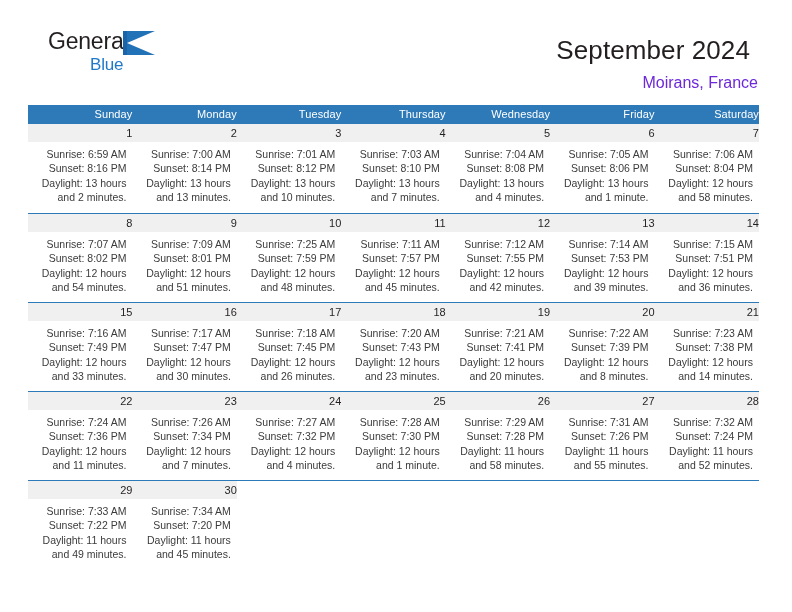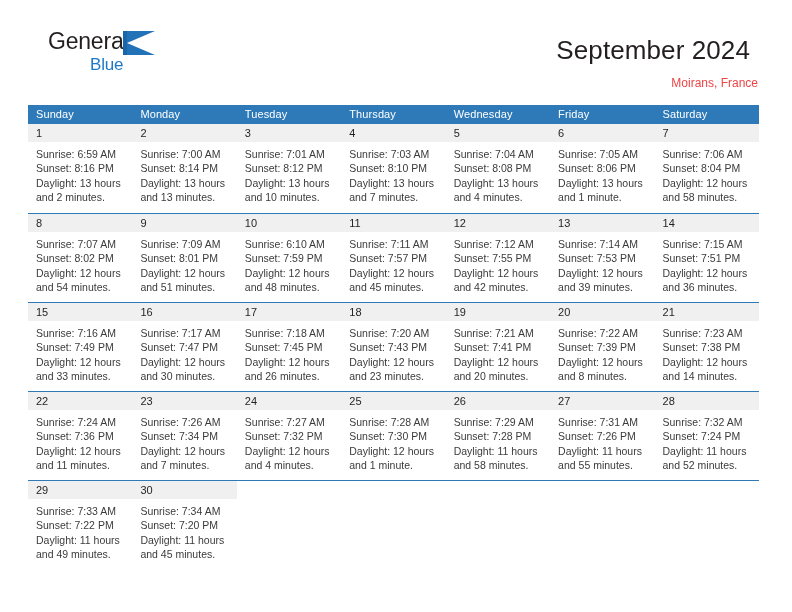--- a/index.html
+++ b/index.html
@@ -89,33 +89,34 @@
   }
   .cal-title {
     font-size: 26px;
     line-height: 32px;
     color: #231f20;
     font-weight: normal;
     margin: 8px;
     letter-spacing: 0.1px;
   }
   .cal-subtitle {
-    font-size: 12px;
+    font-size: 16px;
     line-height: 18px;
-    color: #ef4444;
+    color: #6d28d9;
     margin: 6px 0 0 0;
     font-weight: normal;
   }
 
   
   .calendar {
     position: absolute;
     left: 28px;
     top: 105px;
     width: 731px;
+    text-align: right;
   }
   .weekday-row {
     display: flex;
     width: 100%;
     background: #2e7ab8;
   }
   .weekday {
     flex: 1 1 0;
     min-width: 0;
     box-sizing: border-box;
@@ -274,21 +275,21 @@
             <div class="day-num">9</div>
             <div class="day-info">
               <div>Sunrise: 7:09 AM</div>
               <div>Sunset: 8:01 PM</div>
               <div class="wrap">Daylight: 12 hours and 51 minutes.</div>
             </div>
           </div>
           <div class="day">
             <div class="day-num">10</div>
             <div class="day-info">
-              <div>Sunrise: 6:10 AM</div>
+              <div>Sunrise: 7:25 AM</div>
               <div>Sunset: 7:59 PM</div>
               <div class="wrap">Daylight: 12 hours and 48 minutes.</div>
             </div>
           </div>
           <div class="day">
             <div class="day-num">11</div>
             <div class="day-info">
               <div>Sunrise: 7:11 AM</div>
               <div>Sunset: 7:57 PM</div>
               <div class="wrap">Daylight: 12 hours and 45 minutes.</div>

